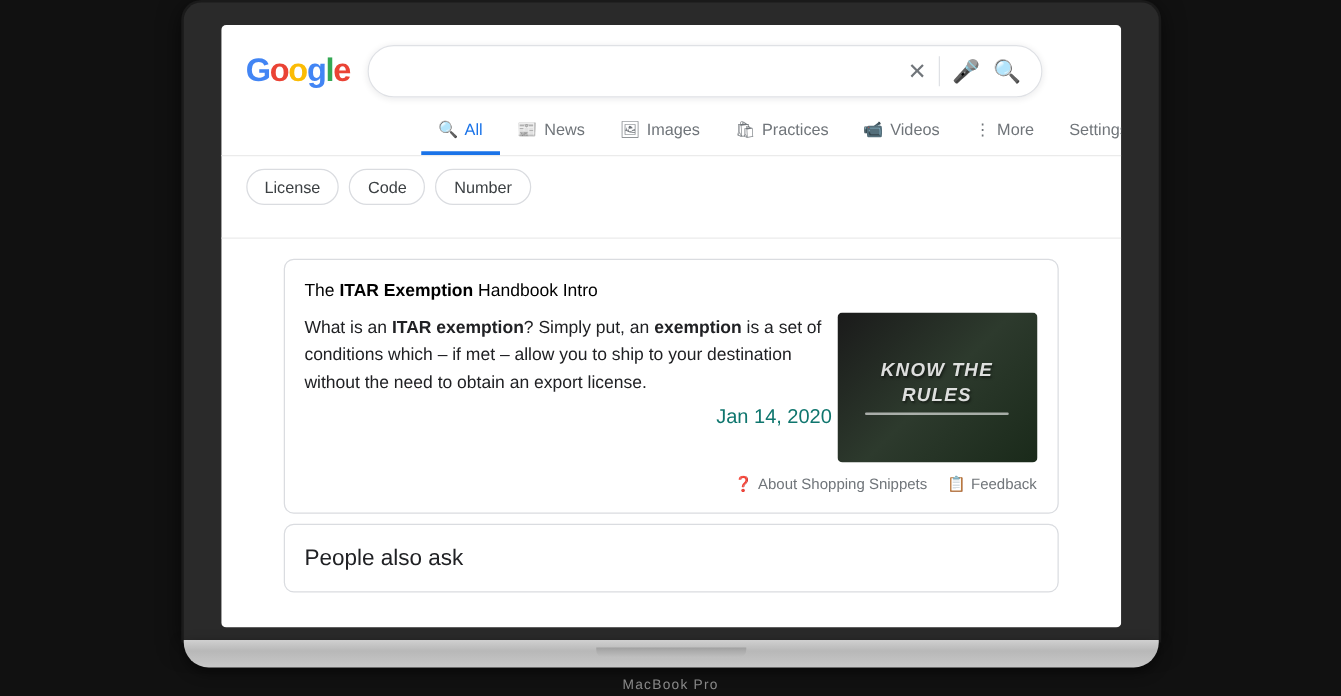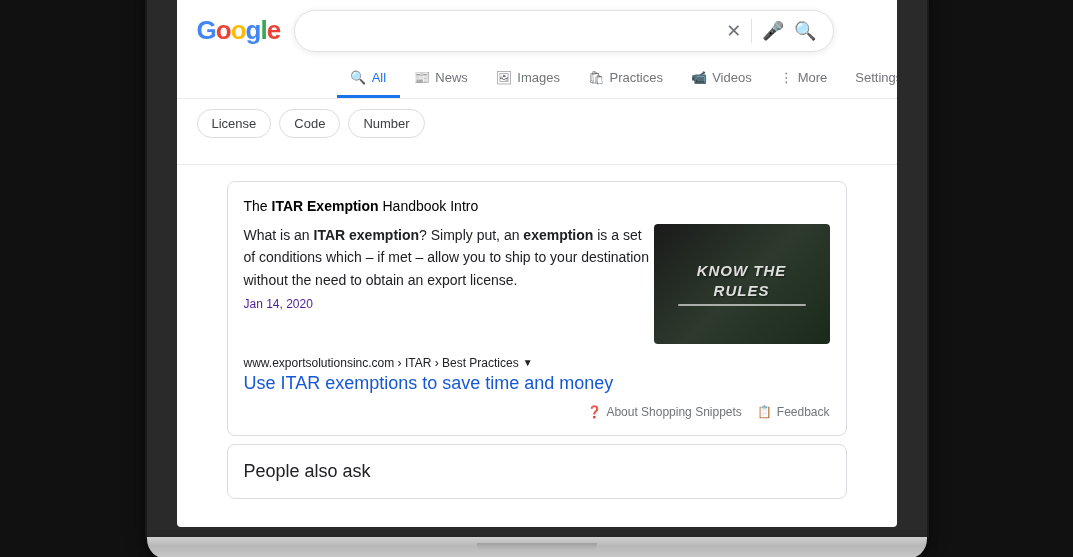--- a/index.html
+++ b/index.html
@@ -202,26 +202,27 @@
     .snippet-text {
       flex: 1;
       font-size: 14px;
       color: #202124;
       line-height: 1.6;
     }
     .snippet-text b {
       font-weight: 700;
     }
     .snippet-date {
-      font-size: 12px;
-      color: #4c1d95;
+      font-size: 16px;
+      color: #0f766e;
       margin-top: 4px;
+      text-align: right;
     }
     .snippet-image {
-      width: 176px;
+      width: 160px;
       height: 120px;
       flex-shrink: 0;
       background: #2a2a2a;
       border-radius: 4px;
       display: flex;
       justify-content: center;
       align-items: center;
       overflow: hidden;
     }
     .chalkboard {
@@ -387,27 +388,20 @@
                 <div class="snippet-date">Jan 14, 2020</div>
               </div>
               <div class="snippet-image">
                 <div class="chalkboard">
                   <div class="chalkboard-text">KNOW THE</div>
                   <div class="chalkboard-text">RULES</div>
                   <div class="chalkboard-underline"></div>
                 </div>
               </div>
             </div>
-            <div class="snippet-source">
-              <div class="source-url">
-                <span>www.exportsolutionsinc.com › ITAR › Best Practices</span>
-                <span class="source-dropdown">▼</span>
-              </div>
-              <a class="source-link" href="#">Use ITAR exemptions to save time and money</a>
-            </div>
             <div class="snippet-footer">
               <span class="footer-link">
                 <span>❓</span>
                 <span>About Shopping Snippets</span>
               </span>
               <span class="footer-link">
                 <span>📋</span>
                 <span>Feedback</span>
               </span>
             </div>

